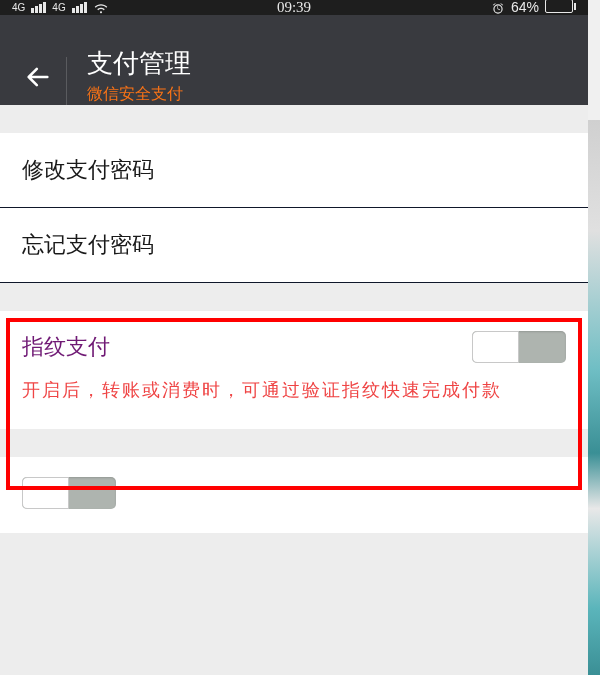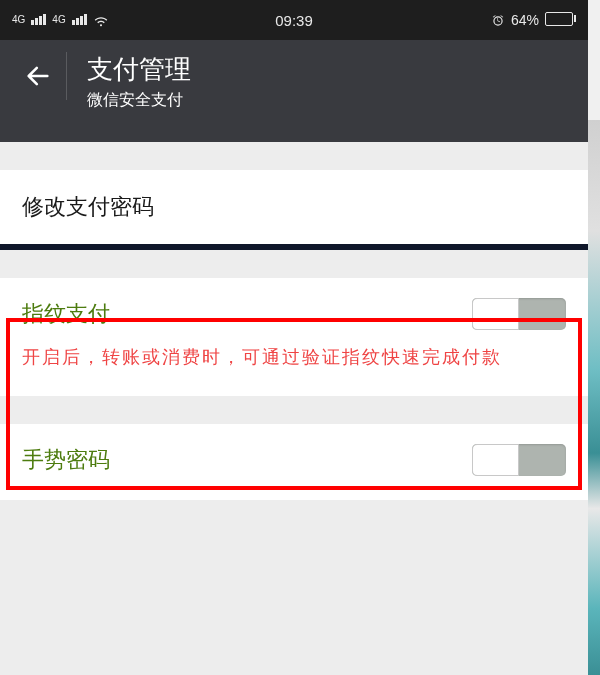--- a/index.html
+++ b/index.html
@@ -24,21 +24,21 @@
     .scroll-edge {
       position: absolute;
       right: 0;
       top: 120px;
       width: 12px;
       height: 555px;
       background: linear-gradient(to bottom, #d0d0d0 0%, #e0e0e0 20%, #6fbec4 45%, #3a8f95 60%, #e8e8e8 70%, #5bb5bb 88%, #3a8f95 100%);
     }
     
     .status-bar {
-      height: 40px;
+      height: 15px;
       background: #1e1e1e;
       color: #e8e8e8;
       display: flex;
       align-items: center;
       padding: 0 12px;
       font-size: 14px;
       position: relative;
     }
     .status-left {
       display: flex;
@@ -65,20 +65,21 @@
     .wifi-icon svg {
       width: 16px;
       height: 16px;
       vertical-align: middle;
     }
     .status-center {
       position: absolute;
       left: 50%;
       transform: translateX(-50%);
       font-size: 15px;
+      font-family: Liberation Serif, serif;
     }
     .status-right {
       margin-left: auto;
       display: flex;
       align-items: flex-start;
       gap: 6px;
     }
     .alarm-icon svg {
       width: 14px;
       height: 14px;
@@ -102,25 +103,25 @@
       background: #e8e8e8;
     }
     .battery-cap {
       width: 2px;
       height: 7px;
       background: #e8e8e8;
       margin-left: 1px;
     }
     
     .nav-header {
-      height: 102px;
+      height: 90px;
       background: #393a3f;
       display: flex;
-      align-items: flex-start;
-      padding: 12px 10px;
+      align-items: flex-end;
+      padding: 0 10px;
     }
     .back-btn {
       color: #fff;
       padding: 10px 14px;
     }
     .back-btn svg {
       width: 28px;
       height: 28px;
       stroke: #fff;
       stroke-width: 2.2;
@@ -134,51 +135,51 @@
     }
     .nav-titles {
       padding-left: 14px;
     }
     .nav-title {
       color: #fff;
       font-size: 26px;
       font-weight: 400;
     }
     .nav-subtitle {
-      color: #ffffff;
+      color: #f97316;
       font-size: 16px;
       margin-top: 3px;
     }
     
     .gap {
       height: 28px;
       background: #ededed;
     }
     .list-item {
       background: #fff;
       padding: 22px 22px;
       font-size: 22px;
       color: #1a1a1a;
-      border-bottom: 6px solid #0f172a;
+      border-bottom: 1px solid #0f172a;
     }
     .list-item:last-of-type {
       border-bottom: none;
     }
     .section {
       background: #fff;
       padding: 20px 22px 24px 22px;
     }
     .section-row {
       display: flex;
       align-items: center;
       justify-content: space-between;
     }
     .section-title {
       font-size: 22px;
-      color: #4d7c0f;
+      color: #701a75;
     }
     .section-desc {
       color: #ef4444;
       font-size: 18px;
       margin-top: 14px;
       line-height: 1.55;
       letter-spacing: 2px;
     }
     .toggle {
       width: 94px;
@@ -263,38 +264,40 @@
       <div class="nav-title">支付管理</div>
       <div class="nav-subtitle">微信安全支付</div>
     </div>
   </div>
 
   <div class="gap"></div>
 
   <div class="list-item">
     <span>修改支付密码</span>
   </div>
+  <div class="list-item">
+    <span>忘记支付密码</span>
+  </div>
 
   <div class="gap"></div>
 
   <div class="section">
     <div class="section-row">
       <div class="section-title">指纹支付</div>
       <div class="toggle">
         <div class="toggle-knob"></div>
       </div>
     </div>
     <div class="section-desc">开启后，转账或消费时，可通过验证指纹快速完成付款</div>
   </div>
 
   <div class="gap"></div>
 
   <div class="section">
     <div class="section-row">
-      <div class="section-title">手势密码</div>
       <div class="toggle">
         <div class="toggle-knob"></div>
       </div>
     </div>
   </div>
 
 </div>
 
 <div class="scroll-edge"></div>
 

